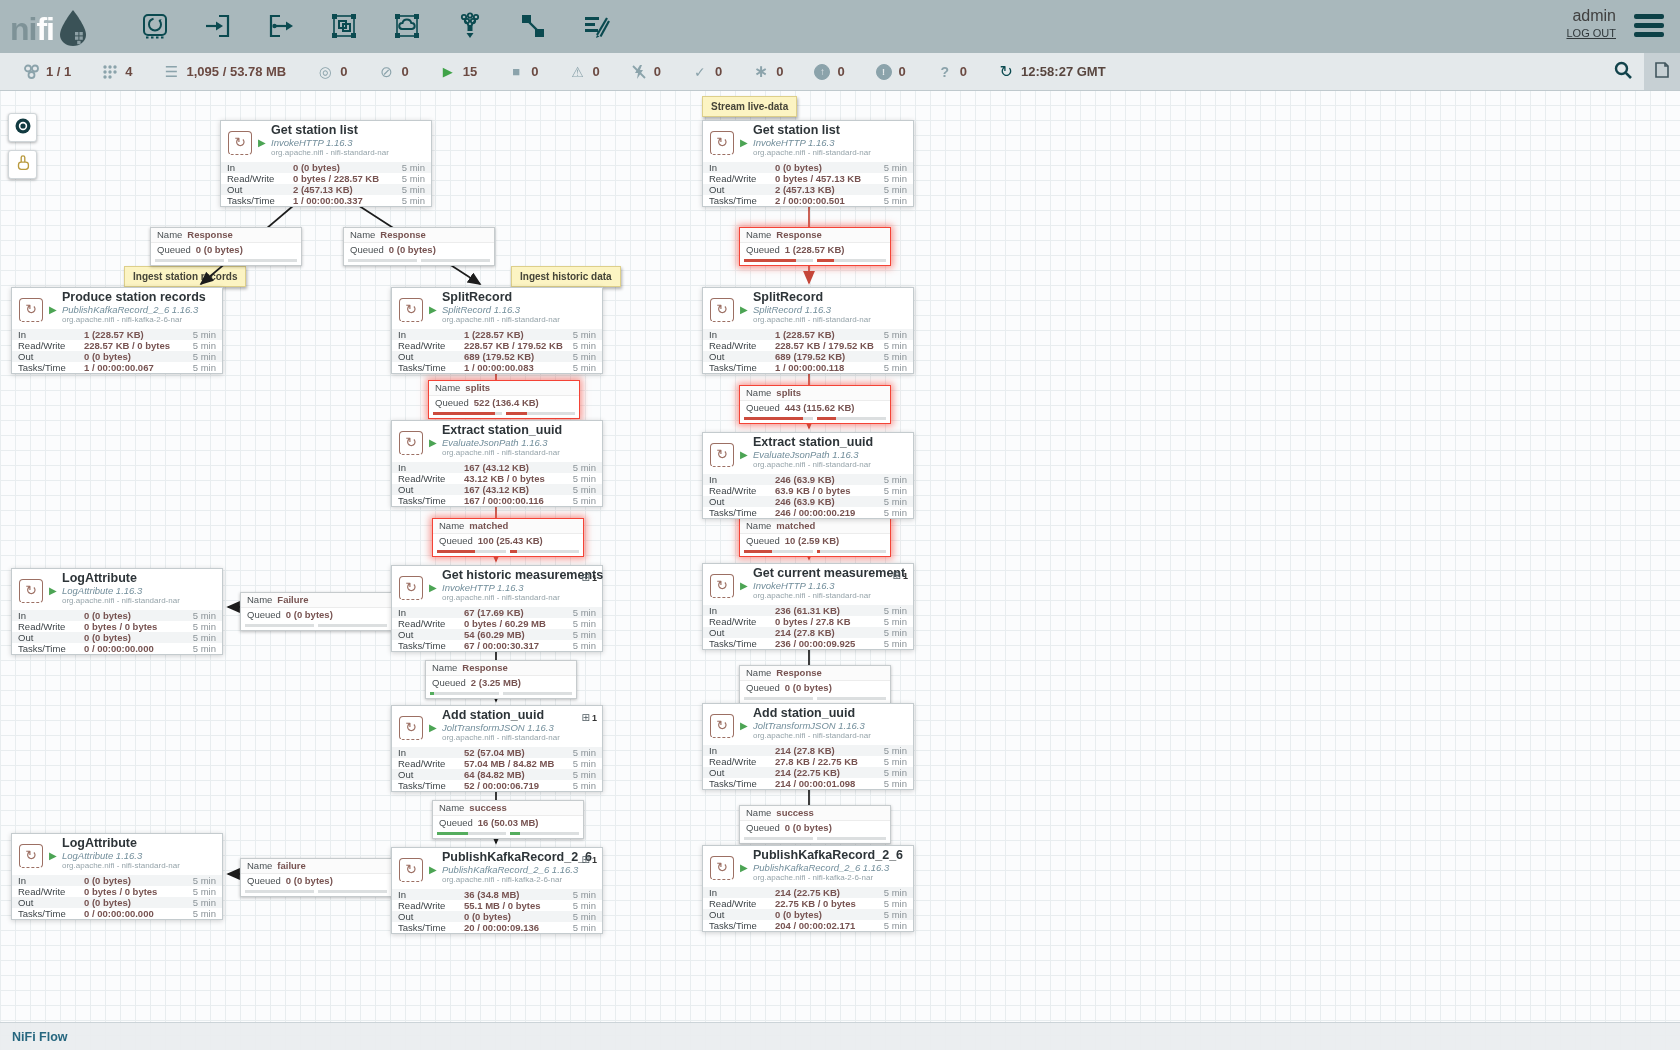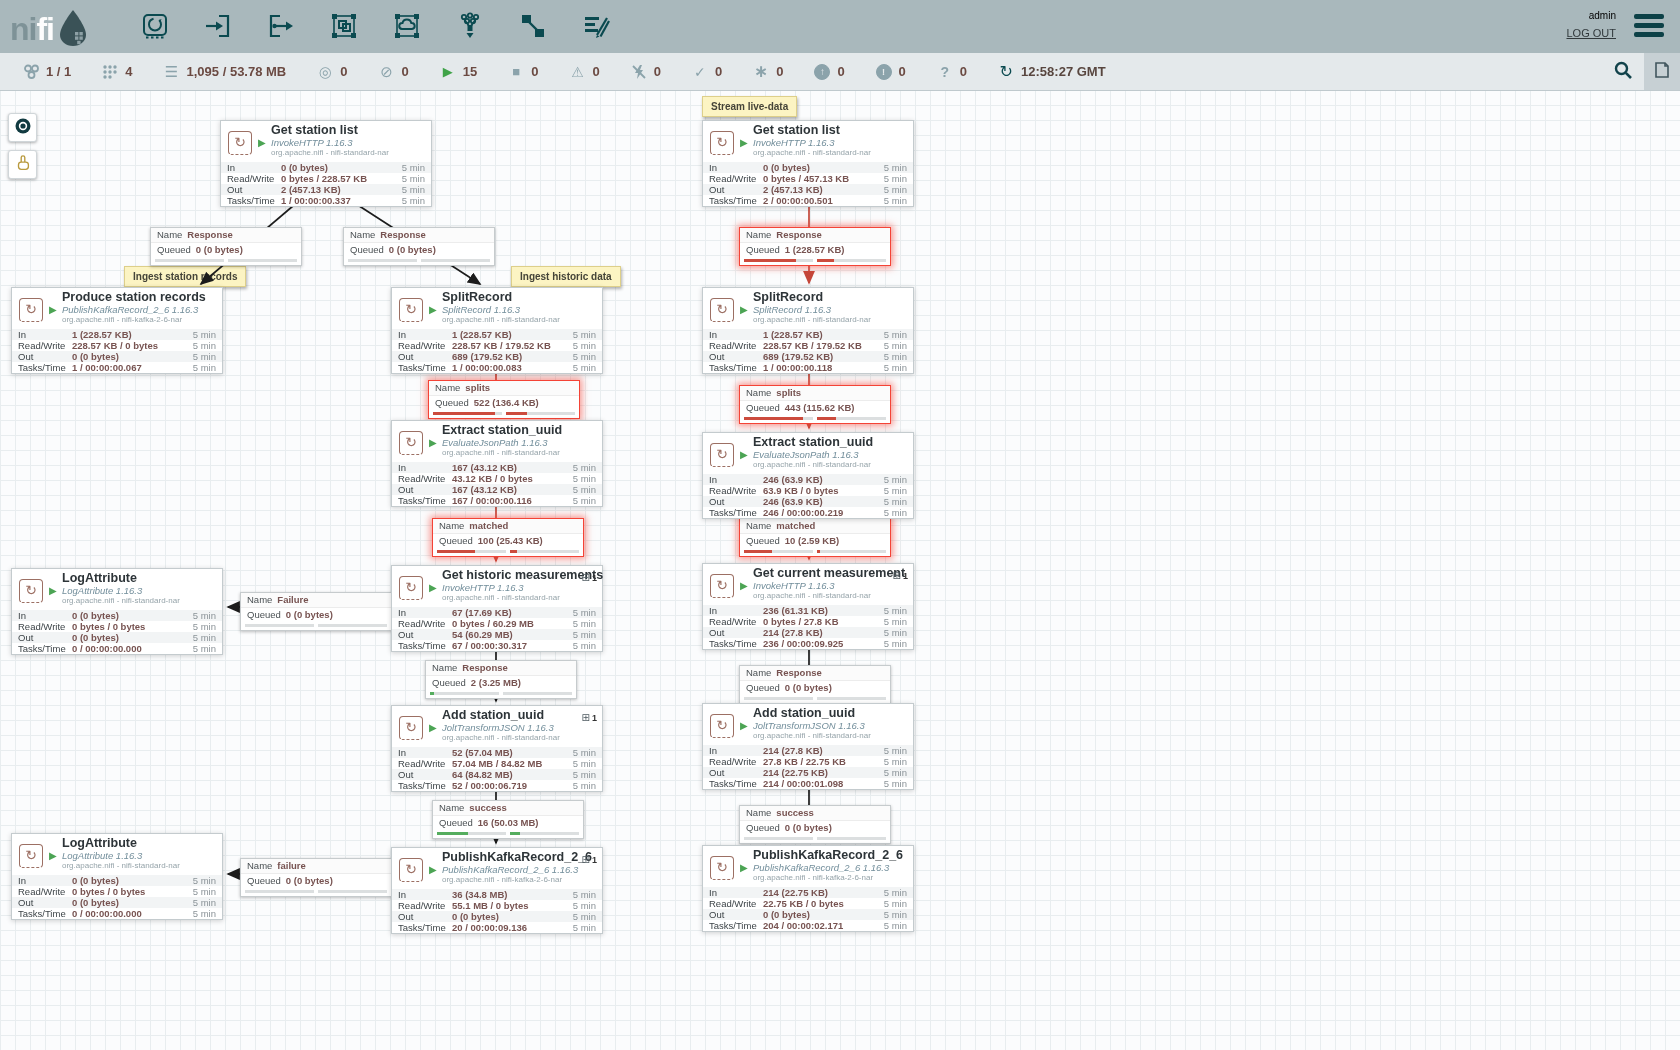--- a/index.html
+++ b/index.html
@@ -7,21 +7,21 @@
   
   .app-header{position:absolute;left:0;top:0;width:100%;height:53px;background:#a9b8bc;z-index:10;}
   .logo{position:absolute;left:10px;top:8px;display:flex;align-items:center;}
   .logo-text{font-size:32px;font-weight:700;letter-spacing:-1px;line-height:36px;}
   .logo-text .lt1{color:#7e9297;text-align:right;} .logo-text .lt2{color:#fdfdfd;text-align:right;}
   .logo-drop{margin-left:2px;}
   .toolbar{position:absolute;left:140px;top:10px;display:flex;gap:33px;align-items:center;}
   .tb-icon{width:30px;height:32px;display:flex;align-items:center;justify-content:center;cursor:grab;}
   .tb-icon svg{display:block;}
   .hdr-right{position:absolute;right:64px;top:7px;text-align:right;}
-  .hdr-user{font-size:10px;color:#000000;line-height:18px;}
+  .hdr-user{font-size:16px;color:#404040;line-height:18px;}
   .hdr-logout{font-size:11px;color:#31393c;text-decoration:underline;line-height:16px;cursor:pointer;}
   .hamburger{position:absolute;right:16px;top:14px;width:30px;height:24px;cursor:pointer;}
   .hamburger i{display:block;height:5px;background:#0d4147;border-radius:2px;margin-bottom:4px;}
   
   .status-bar{position:absolute;left:0;top:53px;width:100%;height:37px;background:#e4e9eb;
     border-bottom:1px solid #bfc9cd;z-index:10;display:flex;align-items:center;}
   .sb-items{display:flex;align-items:center;gap:30px;padding-left:22px;}
   .sb-item{display:flex;align-items:center;gap:6px;}
   .sb-ic{width:18px;height:18px;display:inline-flex;align-items:center;justify-content:center;
     font-size:14px;color:#8ba3ab;}
@@ -53,21 +53,21 @@
     border-bottom-style:dashed;}
   .proc-run{position:absolute;left:37px;top:13px;color:#4ca454;font-size:10px;}
   .proc-badge{position:absolute;right:5px;top:3px;font-size:10px;color:#4e5a60;}
   .proc-badge b{font-size:9px;color:#333;margin-left:2px;}
   .proc-title{margin:3px 8px 0 50px;font-size:12.5px;font-weight:700;color:#2d3438;
     line-height:13px;white-space:nowrap;}
   .proc-type{margin:0 8px 0 50px;font-size:9.5px;color:#728e9b;line-height:11px;white-space:nowrap;font-style:italic;}
   .proc-bundle{margin:0 8px 0 50px;font-size:8px;color:#96a4aa;line-height:9px;white-space:nowrap;}
   .proc-row{display:flex;height:11px;font-size:9.5px;line-height:11px;padding:0 6px;}
   .proc-row:nth-child(even){background:#f2f4f5;}
-  .row-label{width:54px;color:#3d4448;}
+  .row-label{width:66px;color:#3d4448;}
   .row-value{flex:1;color:#775351;font-weight:700;white-space:nowrap;}
   .row-window{color:#8b9398;}
   
   .conn{position:absolute;width:150px;background:#fff;border:1px solid #c6cbcd;z-index:3;
     box-shadow:0 1px 3px rgba(0,0,0,.25);}
   .conn.hl{border:1px solid #f festive44336;}
   .conn.hl{border:1px solid #f44336;box-shadow:0 0 7px 2px rgba(244,67,54,.55);}
   .conn-row{display:flex;gap:5px;padding:0 6px;height:14px;line-height:14px;font-size:9.5px;}
   .conn-row.name{background:#fbfbfb;border-bottom:1px solid #ececec;}
   .conn-key{color:#4a5053;}
@@ -1037,13 +1037,16 @@
     </span>
   </div>
   <div class="nav-btn" style="left:8px;top:60px;">
     <span>
       <svg width="18" height="18" viewBox="0 0 20 20" fill="#fff" stroke="#b99a3e" stroke-width="1.5">
         <rect x="8" y="2" width="4" height="10" rx="2"></rect>
           <rect x="5" y="9" width="11" height="8" rx="3"></rect>
       </svg>
     </span>
   </div>
+  <div class="breadcrumb-bar">
+    <span class="breadcrumb">NiFi Flow</span>
+  </div>
 </div>
 
 </body></html>

